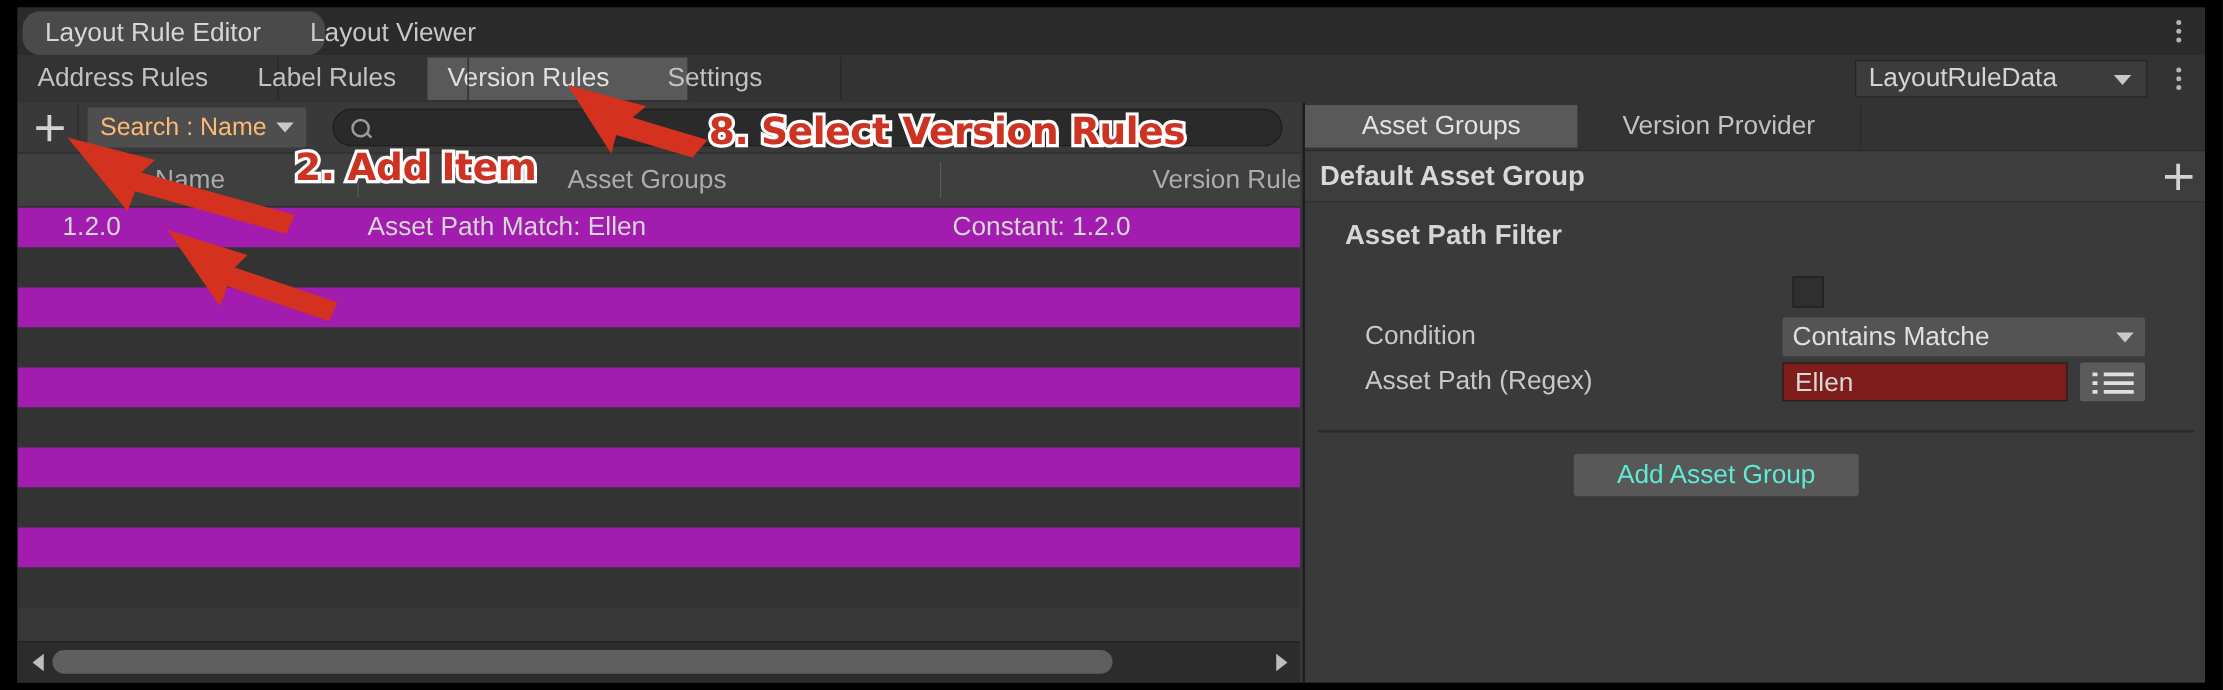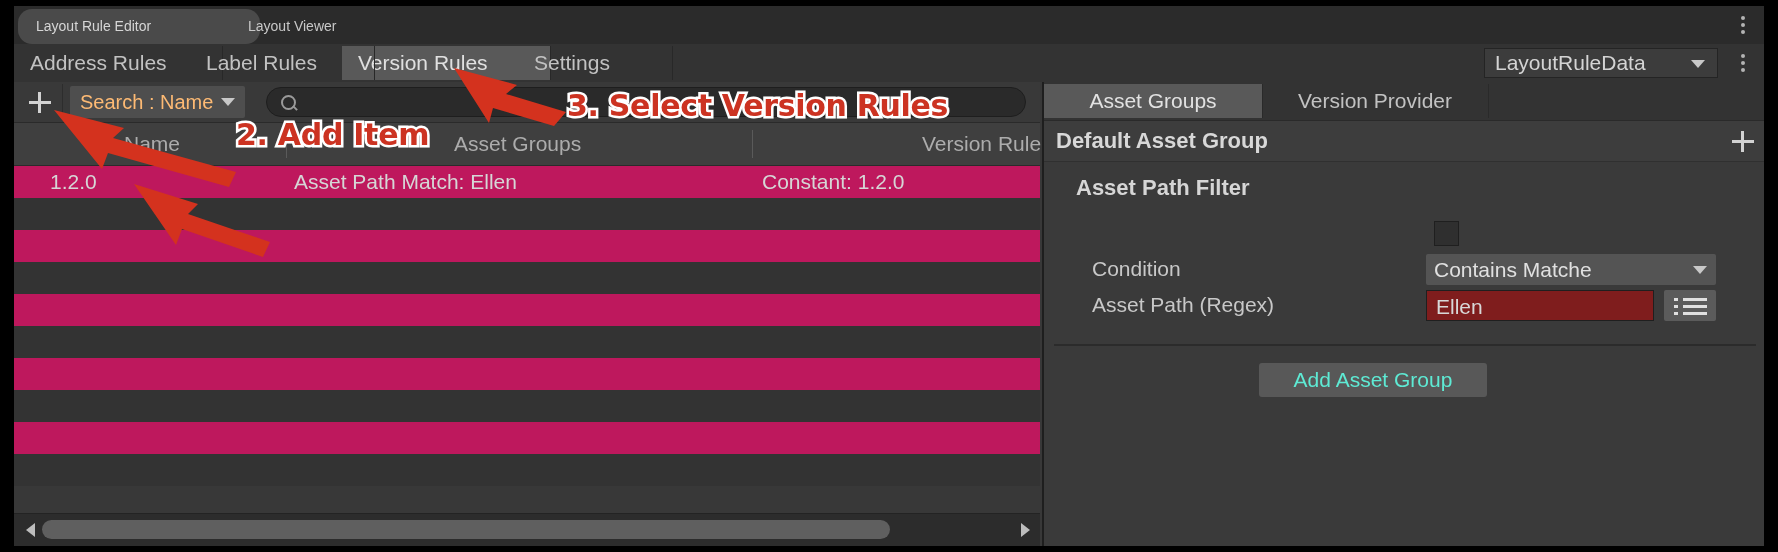--- a/index.html
+++ b/index.html
@@ -32,21 +32,21 @@
     left: 0; top: 0;
     width: 100%; height: 38px;
     background: #2B2B2B;
   }
   .win-tab {
     position: absolute;
     top: 3px;
     height: 35px;
     line-height: 35px;
     padding: 0 18px;
-    font-size: 14px;
+    font-size: 21px;
     color: #C8C8C8;
     white-space: nowrap;
     border-radius: 14px;
   }
   .win-tab.active {
     background: #4A4A4A;
     color: #D6D6D6;
   }
   .kebab {
     position: absolute;
@@ -224,21 +224,21 @@
     left: 0; top: 43px;
     width: 100%;
     height: 338px;
     overflow: hidden;
   }
   .trow {
     position: relative;
     height: 32px;
     width: 100%;
   }
-  .trow.odd  { background: #be185d; }
+  .trow.odd  { background: #a21caf; }
   .trow.even { background: #333333; }
   .trow .cell {
     position: absolute;
     top: 0;
     height: 32px;
     line-height: 32px;
     font-size: 21px;
     color: #D6D6D6;
     white-space: nowrap;
   }
@@ -597,16 +597,16 @@
 
     <g fill="#D4321E">
       <path d="M440,62 L503,79 L492,88 L552,106 L540,120 L479,102 L475,117 Z"></path>
 
       <path d="M40,104 L110,122 L99,132 L222,166 L215,181 L94,147 L88,163 Z"></path>
 
       <path d="M120,178 L184,198 L174,208 L256,236 L249,251 L168,223 L162,239 Z"></path>
     </g>
   </svg>
 
-  <div class="anno" style="left:553px;top:82px;">3. Select Version Rules</div>
+  <div class="anno" style="left:553px;top:82px;">8. Select Version Rules</div>
   <div class="anno" style="left:222px;top:111px;">2. Add Item</div>
 
 </div>
 
 </body></html>

